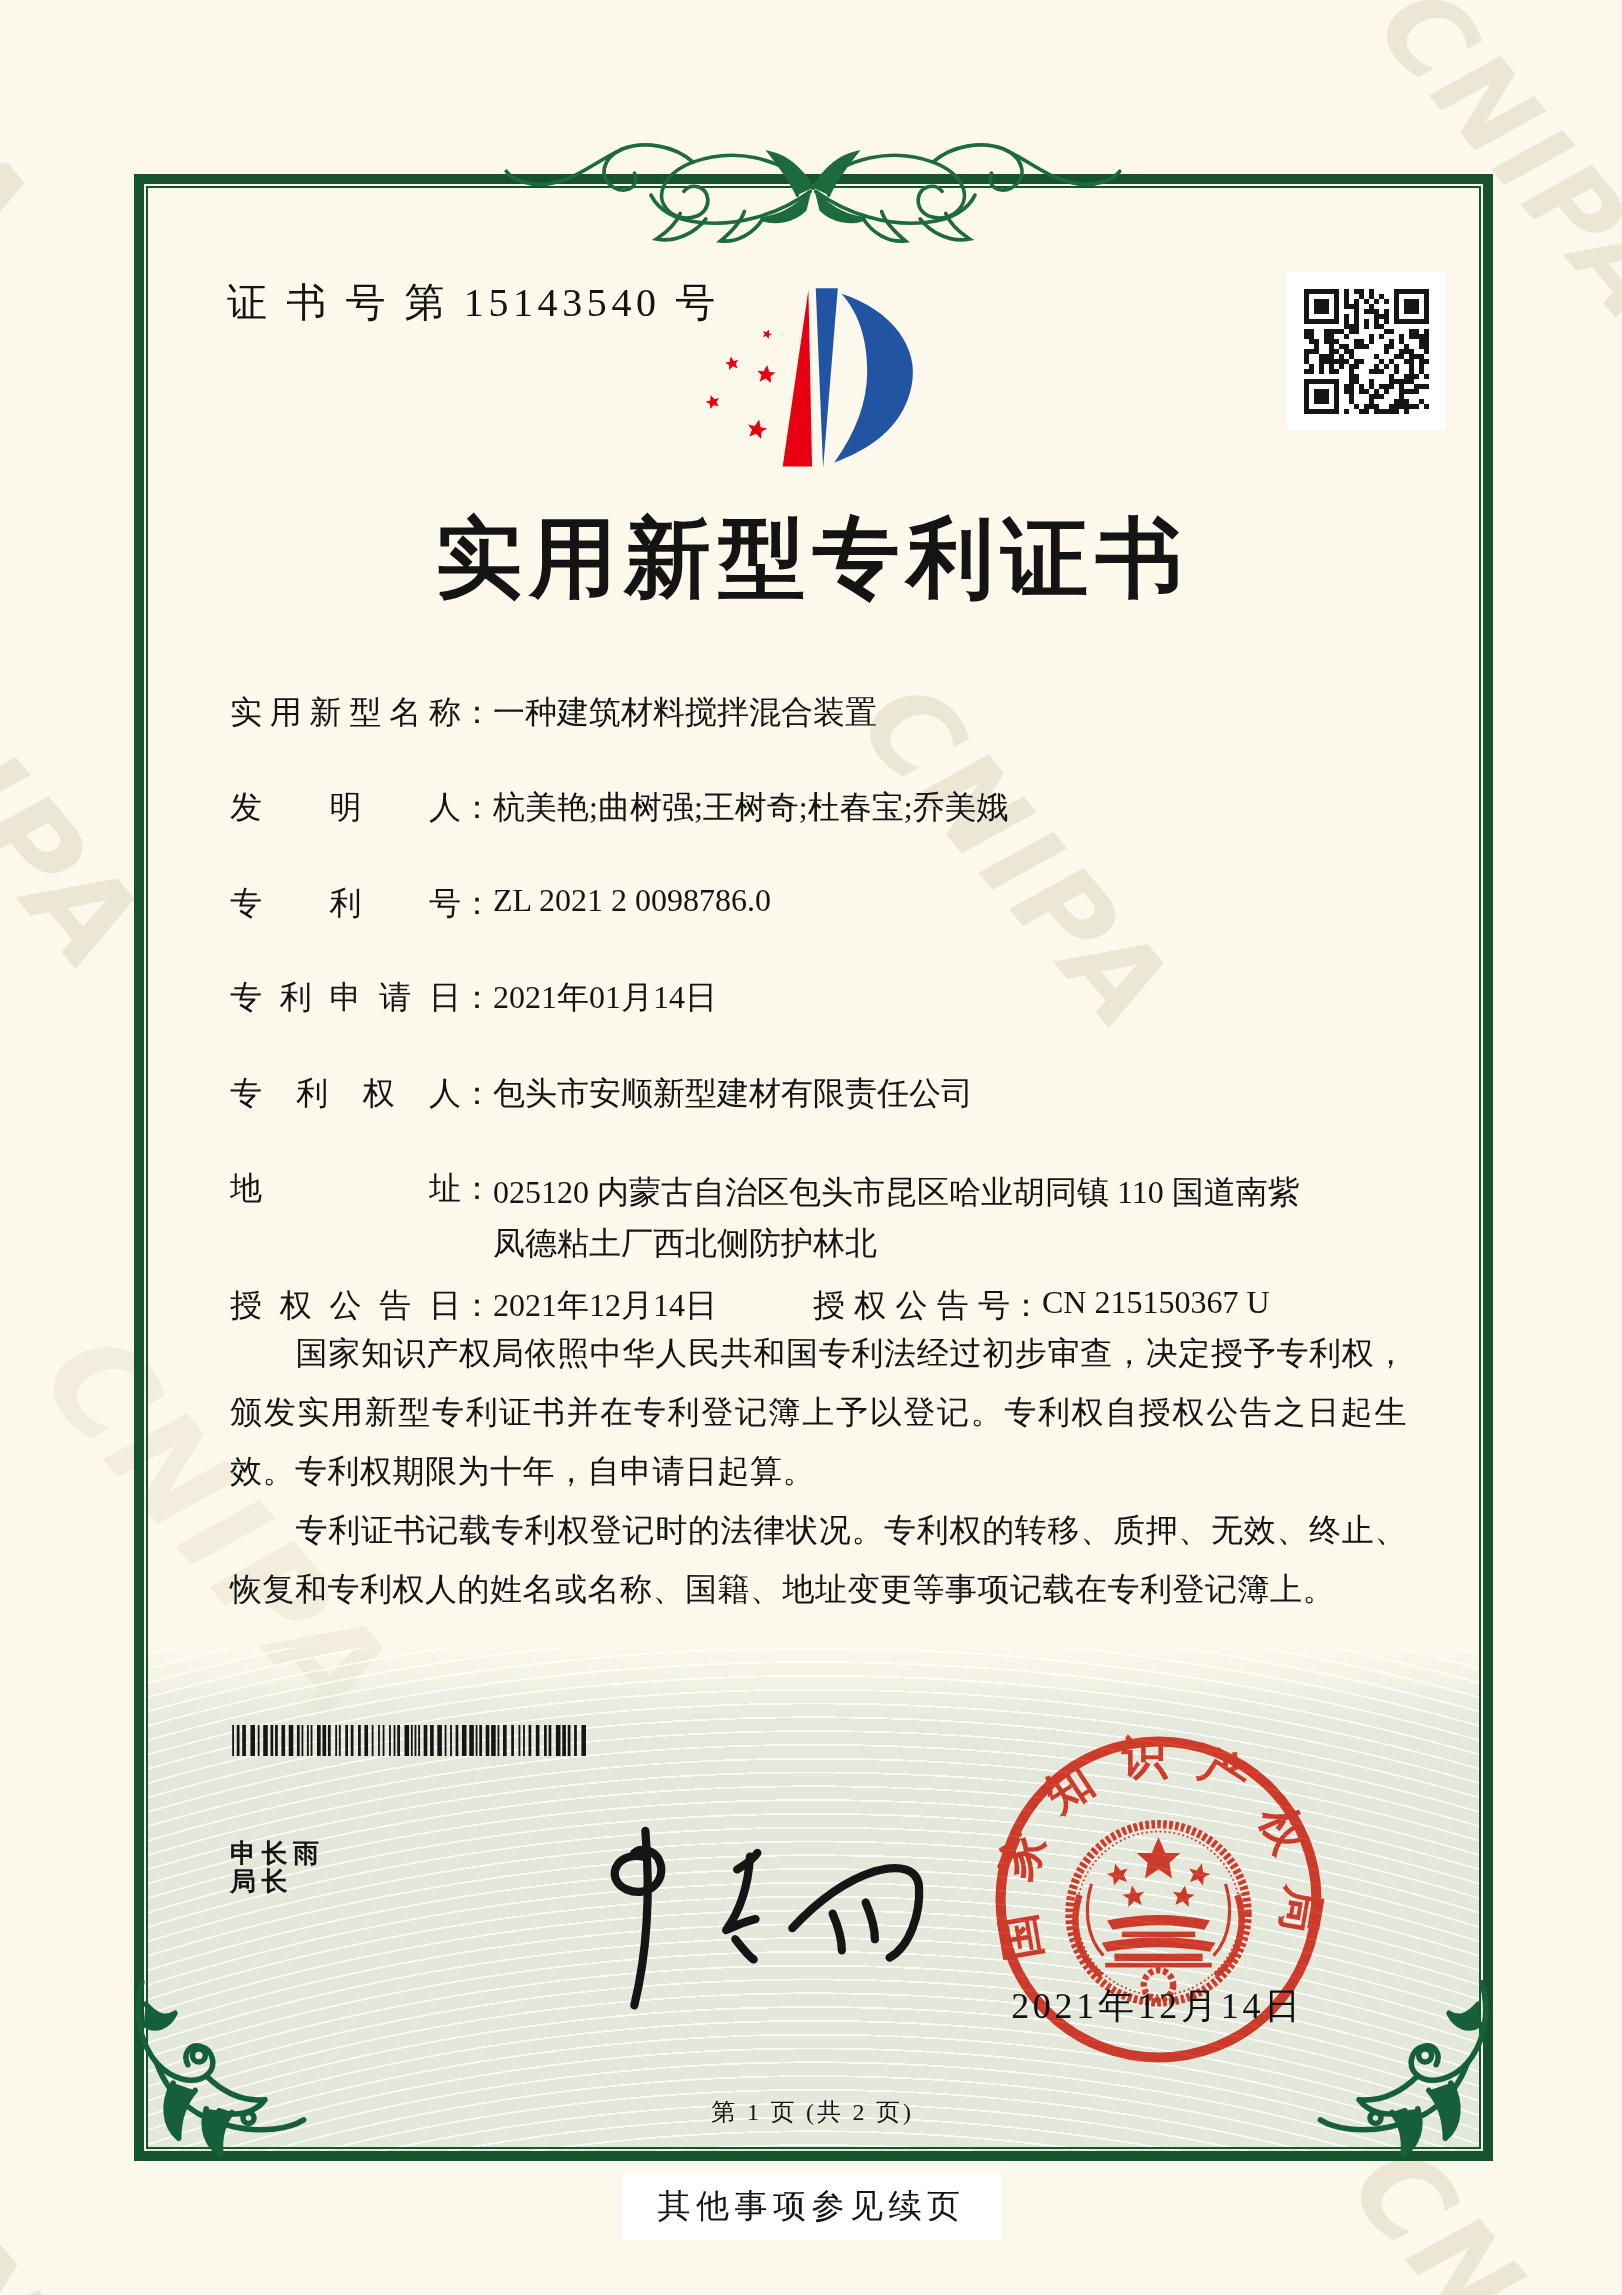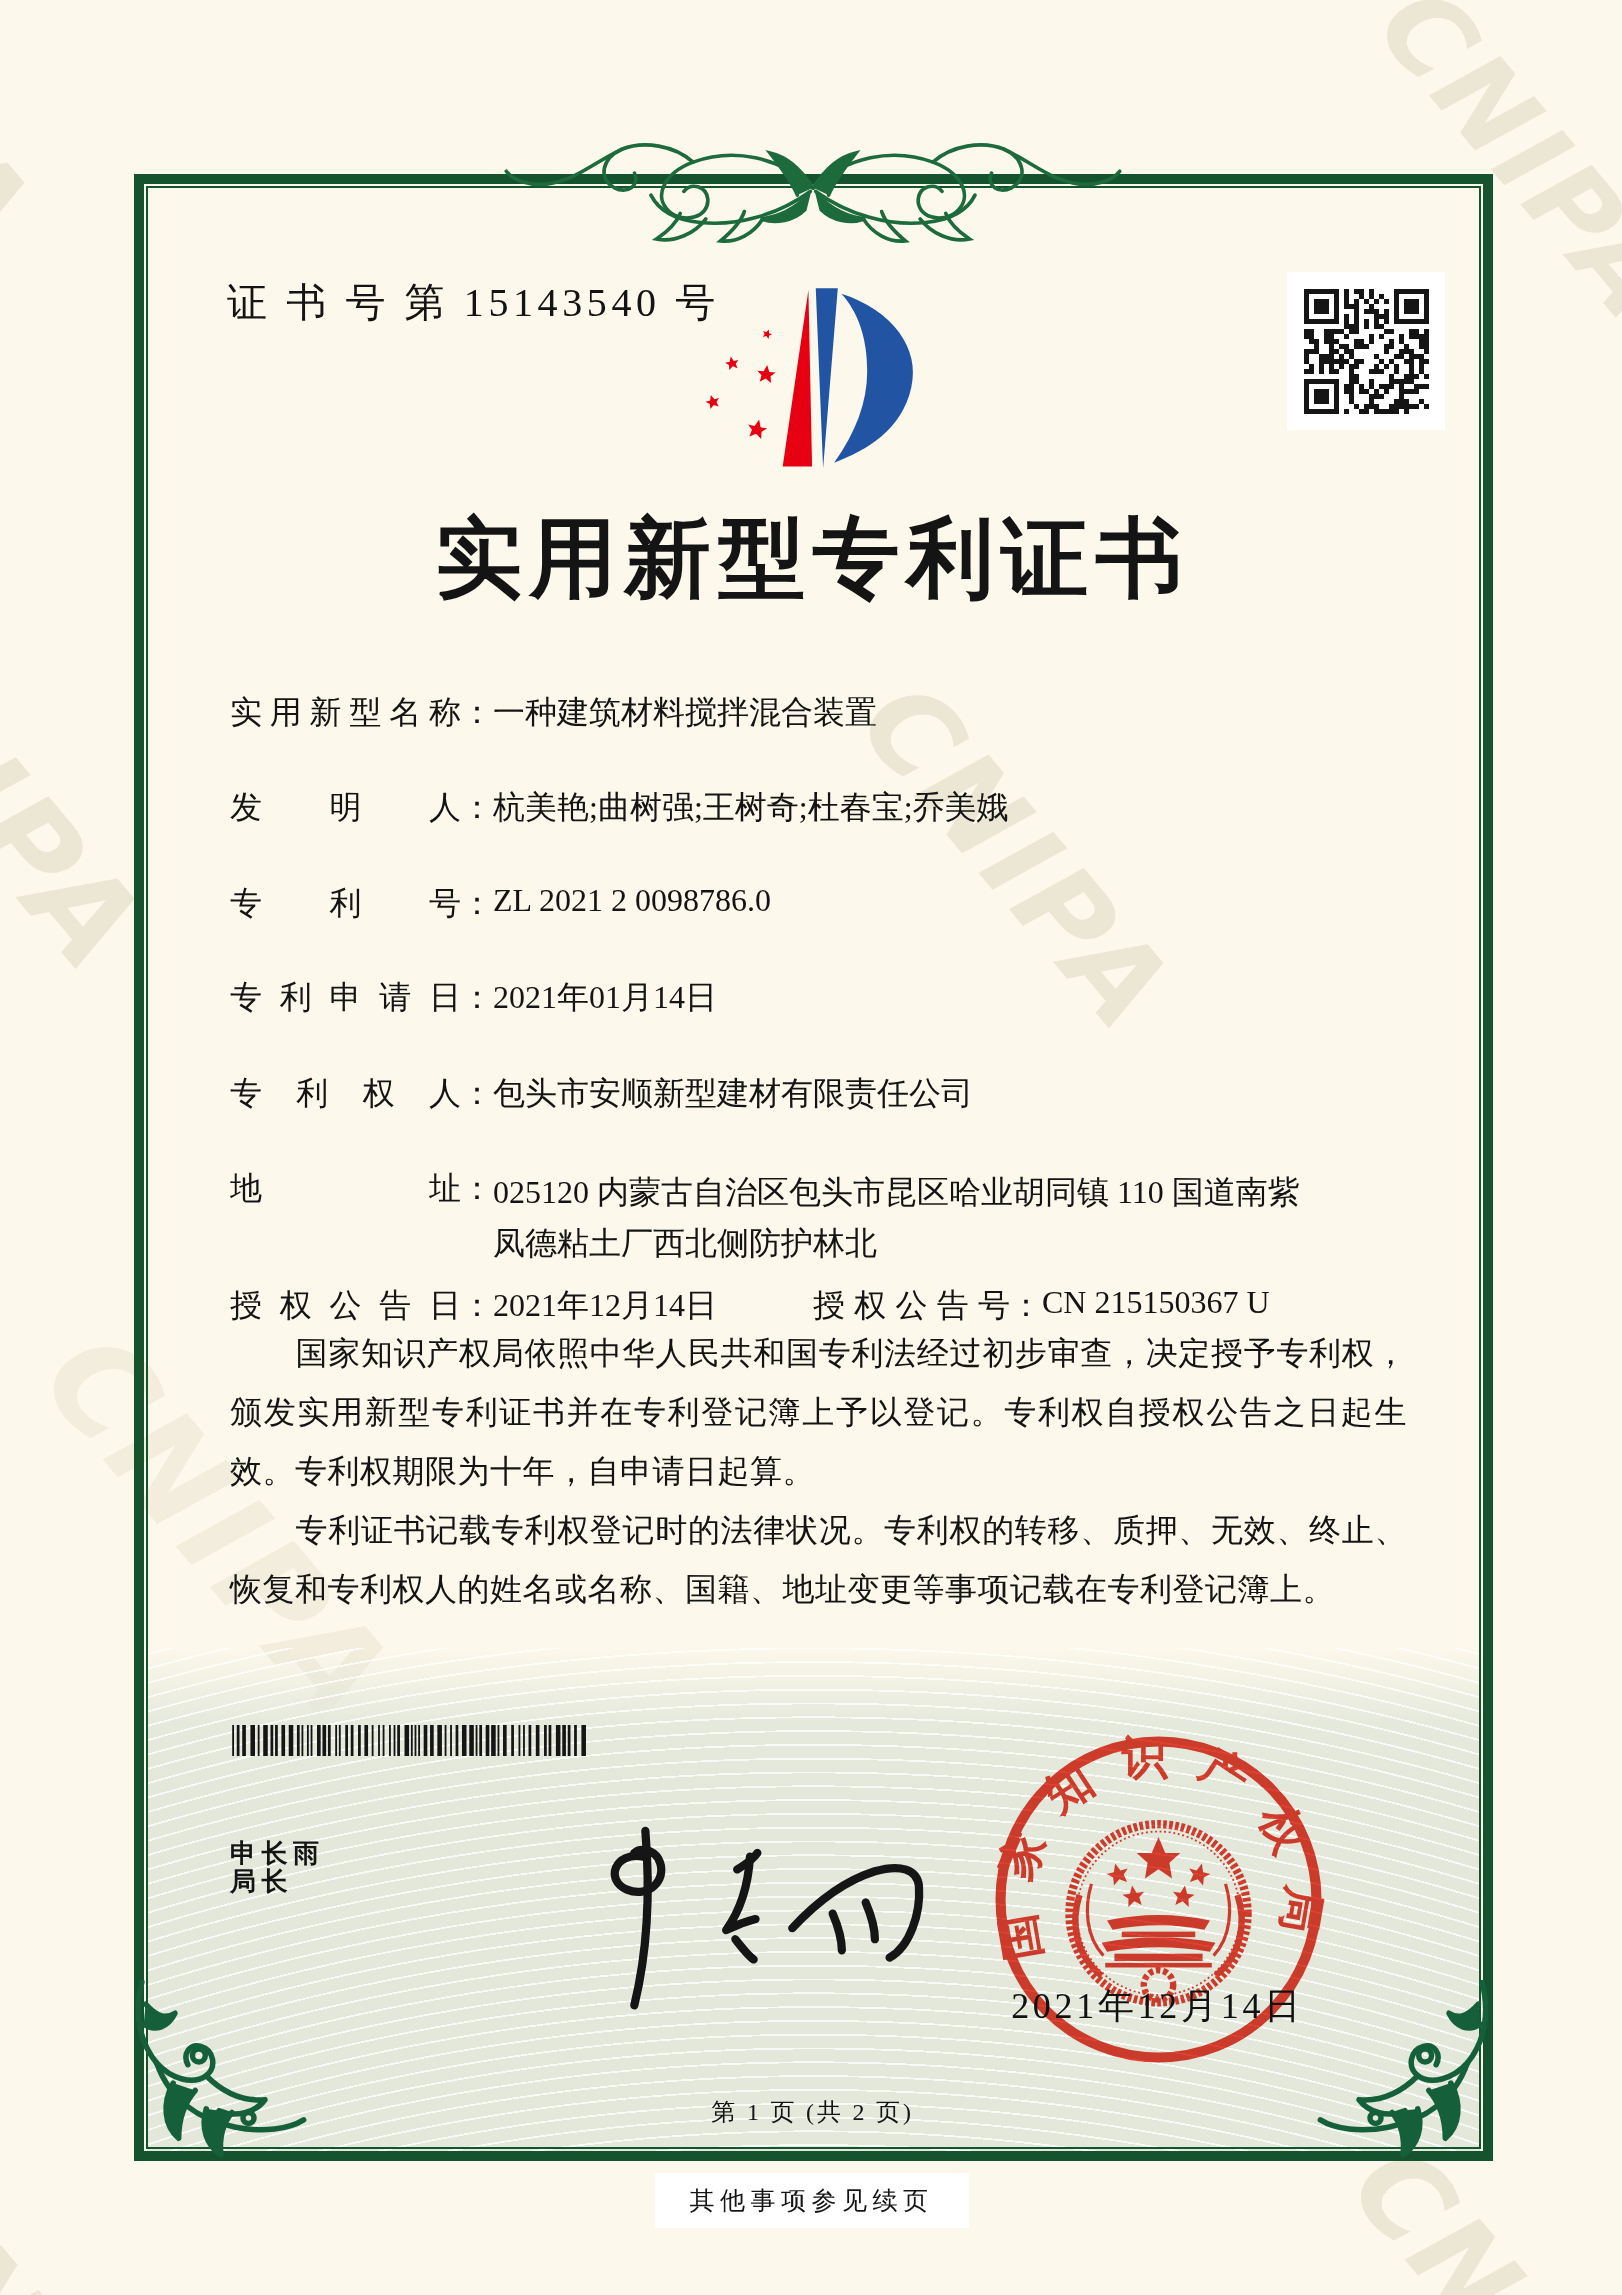--- a/index.html
+++ b/index.html
@@ -51,21 +51,21 @@
   .officer{position:absolute;left:230px;z-index:4;font-size:26px;font-weight:700;letter-spacing:5.5px;}
   .sig{position:absolute;left:537px;top:1816px;z-index:4;}
 
   .seal{position:absolute;left:984px;top:1725px;z-index:5;opacity:.93;mix-blend-mode:multiply;}
   .sealdate{position:absolute;left:992px;top:1982px;width:331px;z-index:6;text-align:center;
             font-size:36px;letter-spacing:3.7px;color:#111;}
 
   .pageinfo{position:absolute;left:133px;top:2096px;width:1359px;z-index:4;text-align:center;
             font-size:24px;letter-spacing:2.8px;}
   .contnote{position:absolute;left:0;top:2173px;width:1623px;z-index:4;text-align:center;}
-  .contnote .note-box{display:inline-block;background:#ffffff;padding:11px 35px;font-size:25px;letter-spacing:5.5px;}
+  .contnote .note-box{display:inline-block;background:#ffffff;padding:11px 35px;font-size:33px;letter-spacing:5.5px;}
 </style>
 </head>
 <body>
 
 <div class="page">
 
   <div class="wm" style="left:-220px;top:-147px;font-size:124px">CNIPA</div>
   <div class="wm" style="left:1451px;top:-37px;font-size:110px">CNIPA</div>
   <div class="wm" style="left:-110px;top:569px;font-size:124px">CNIPA</div>
   <div class="wm" style="left:937px;top:657px;font-size:115px">CNIPA</div>

